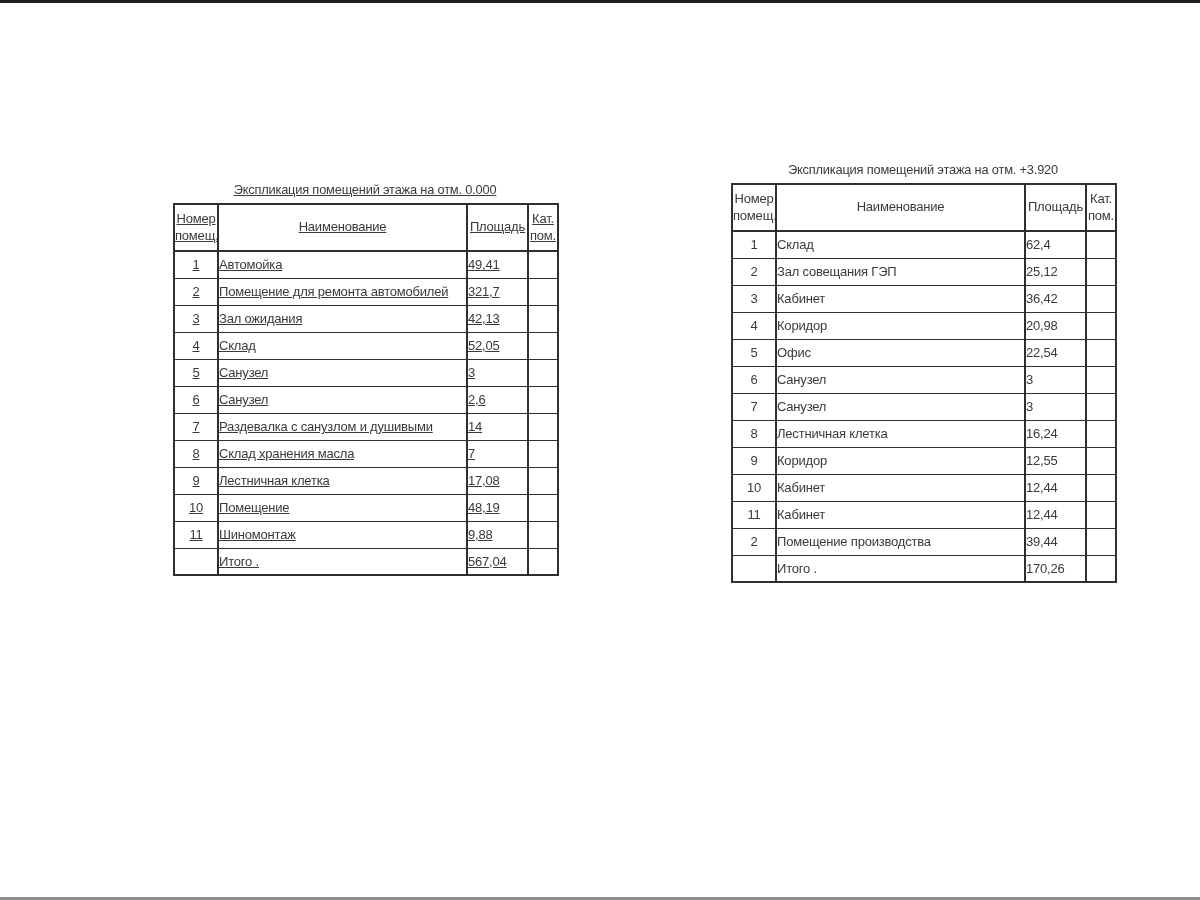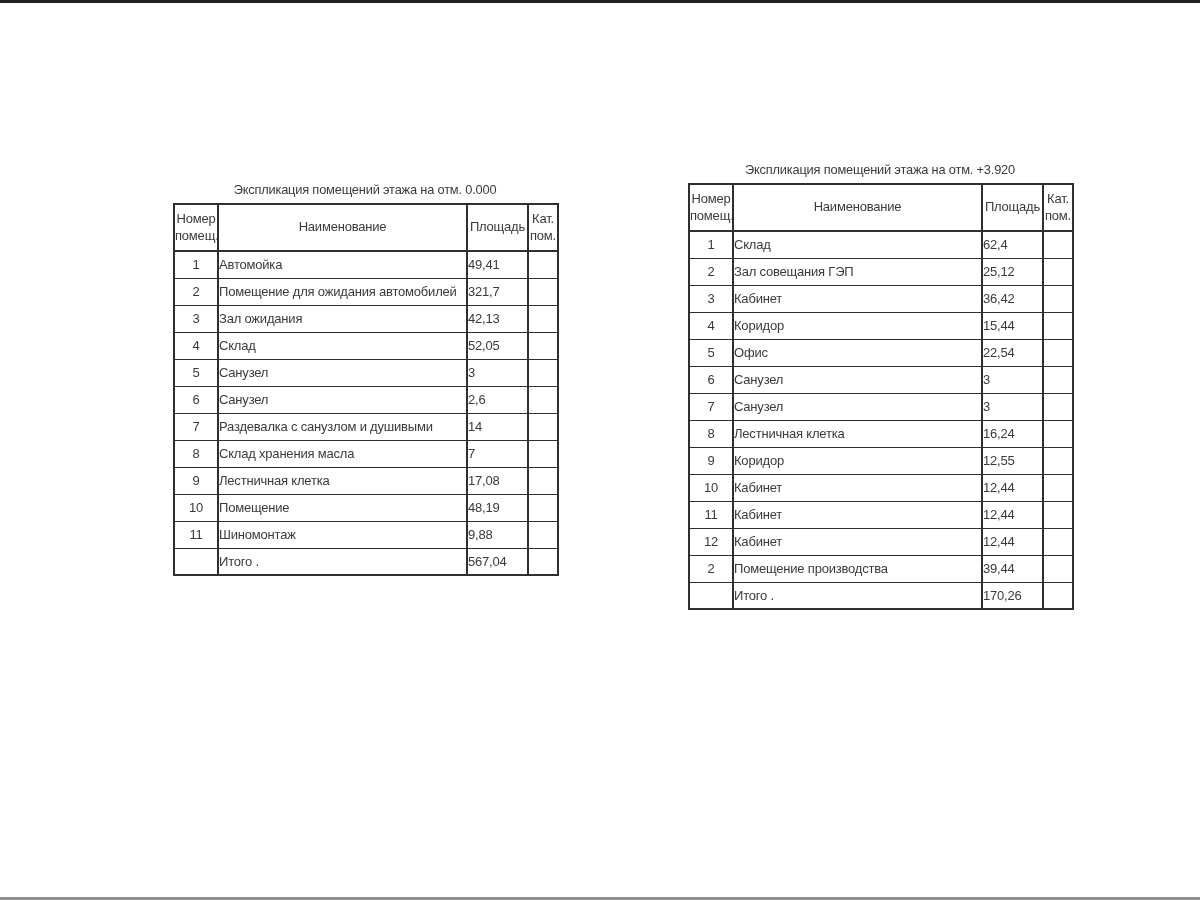--- a/index.html
+++ b/index.html
@@ -27,22 +27,22 @@
     position: absolute;
     left: 0; bottom: 0;
     width: 1200px; height: 3px;
     background: #8f8f8f;
   }
   .explication {
     position: absolute;
     width: 384px;
     color: #3a3a3a;
   }
-  .explication.left-sheet  { left: 173px; top: 182px; }
-  .explication.right-sheet { left: 688px; top: 162px; }
+  .explication.left-sheet  { left: 173px; top: 182px; text-decoration: underline; }
+  .explication.right-sheet { left: 731px; top: 162px; }
   .explication-title {
     width: 100%;
     text-align: center;
     font-size: 13.5px;
     letter-spacing: -0.2px;
     color: #3a3a3a;
     margin-bottom: 6px;
     transform: scaleX(0.95);
     transform-origin: center;
     white-space: nowrap;
@@ -113,21 +113,21 @@
       <tbody>
 
       <tr>
           <td class="c-num">1</td>
           <td class="c-name">Автомойка</td>
           <td class="c-area">49,41</td>
           <td class="c-cat"></td>
         </tr>
           <tr>
           <td class="c-num">2</td>
-          <td class="c-name">Помещение для ожидания автомобилей</td>
+          <td class="c-name">Помещение для ремонта автомобилей</td>
           <td class="c-area">321,7</td>
           <td class="c-cat"></td>
         </tr>
           <tr>
           <td class="c-num">3</td>
           <td class="c-name">Зал ожидания</td>
           <td class="c-area">42,13</td>
           <td class="c-cat"></td>
         </tr>
           <tr>
@@ -225,21 +225,21 @@
         </tr>
           <tr>
           <td class="c-num">3</td>
           <td class="c-name">Кабинет</td>
           <td class="c-area">36,42</td>
           <td class="c-cat"></td>
         </tr>
           <tr>
           <td class="c-num">4</td>
           <td class="c-name">Коридор</td>
-          <td class="c-area">15,44</td>
+          <td class="c-area">20,98</td>
           <td class="c-cat"></td>
         </tr>
           <tr>
           <td class="c-num">5</td>
           <td class="c-name">Офис</td>
           <td class="c-area">22,54</td>
           <td class="c-cat"></td>
         </tr>
           <tr>
           <td class="c-num">6</td>
@@ -266,26 +266,20 @@
           <td class="c-cat"></td>
         </tr>
           <tr>
           <td class="c-num">10</td>
           <td class="c-name">Кабинет</td>
           <td class="c-area">12,44</td>
           <td class="c-cat"></td>
         </tr>
           <tr>
           <td class="c-num">11</td>
-          <td class="c-name">Кабинет</td>
-          <td class="c-area">12,44</td>
-          <td class="c-cat"></td>
-        </tr>
-          <tr>
-          <td class="c-num">12</td>
           <td class="c-name">Кабинет</td>
           <td class="c-area">12,44</td>
           <td class="c-cat"></td>
         </tr>
           <tr>
           <td class="c-num">2</td>
           <td class="c-name">Помещение производства</td>
           <td class="c-area">39,44</td>
           <td class="c-cat"></td>
         </tr>

